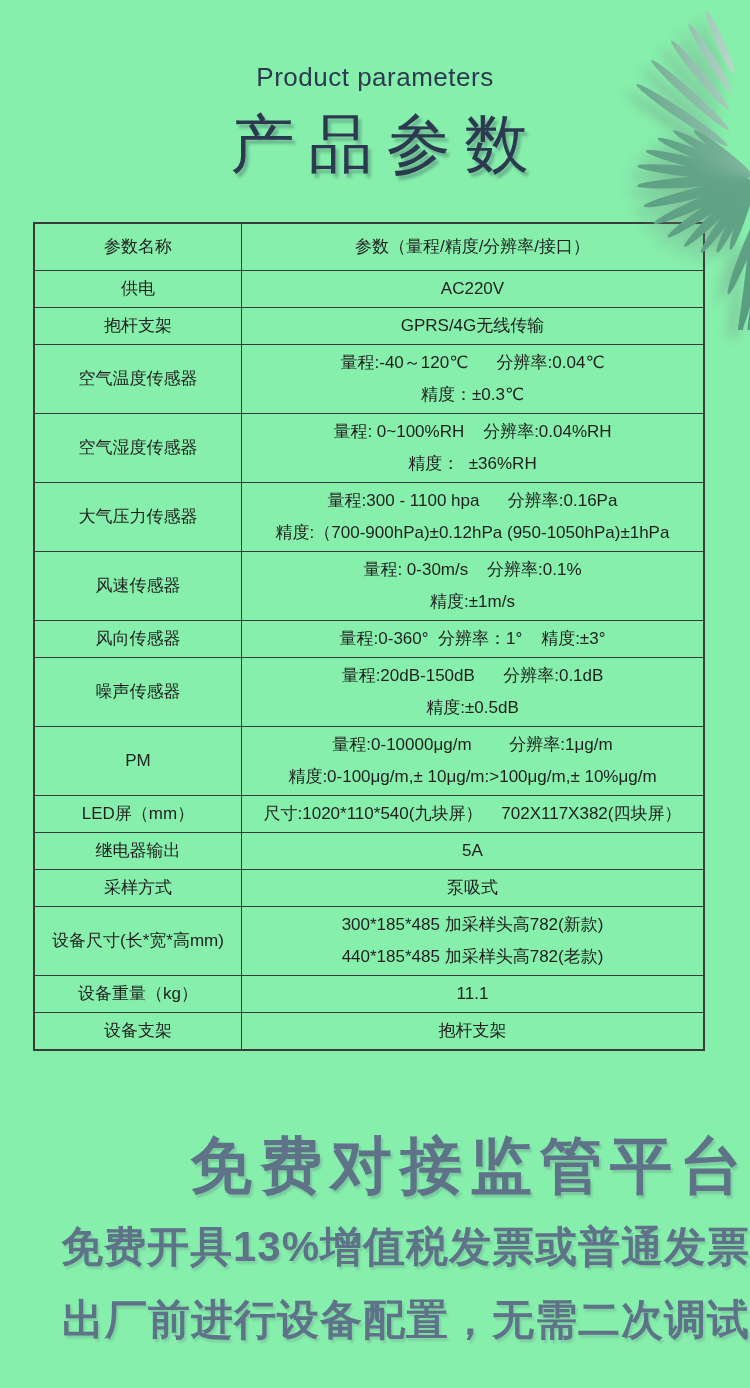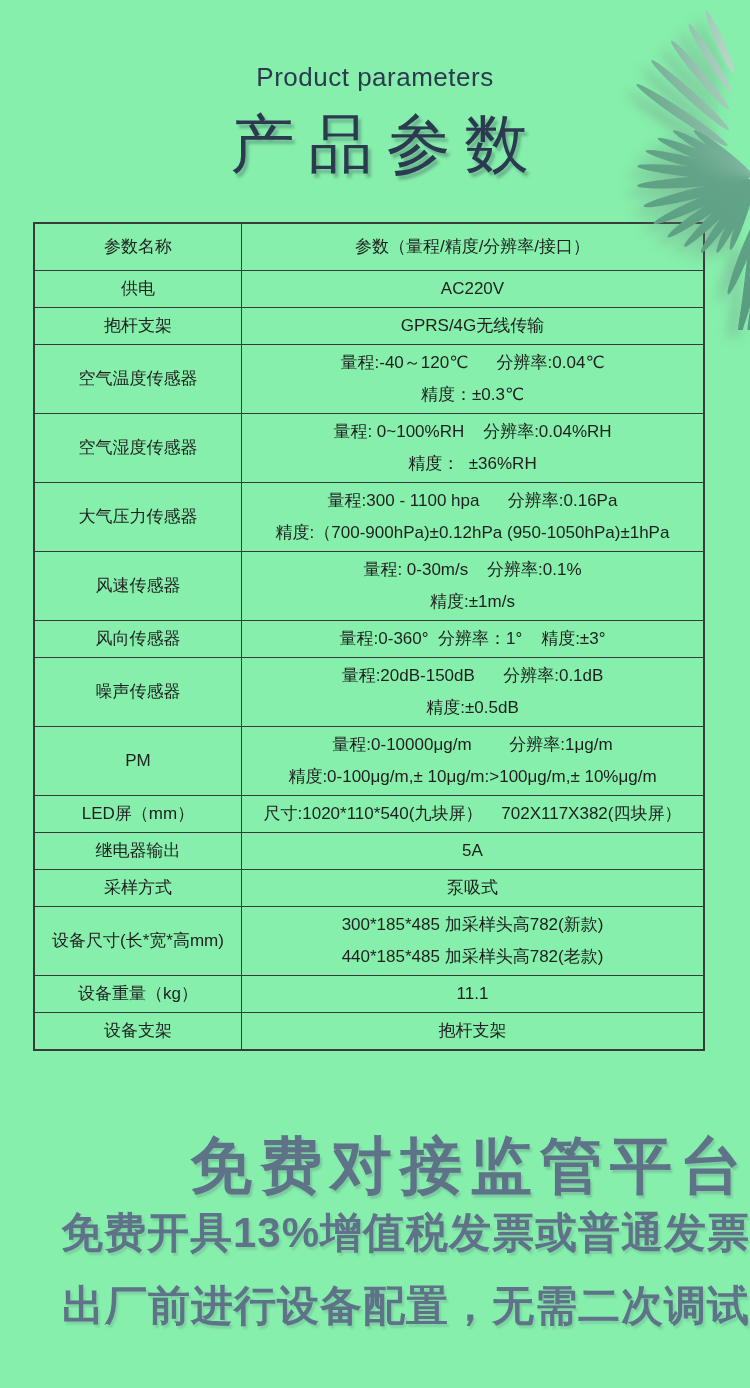--- a/index.html
+++ b/index.html
@@ -89,20 +89,21 @@
     font-size:62px;
     letter-spacing:8px;
     padding-left:8px;
     line-height:76px;
     text-shadow:2px 3px 2px rgba(90,100,120,0.25);
   }
   .promo-line{
     font-size:42px;
     letter-spacing:1px;
     line-height:57px;
+    margin-top:14px;
     text-shadow:2px 3px 2px rgba(90,100,120,0.20);
   }
   .promo-line.second{margin-top:16px;}
 </style>
 </head>
 <body>
 
 <div class="page">
 
   <div class="leaf-wrap">

